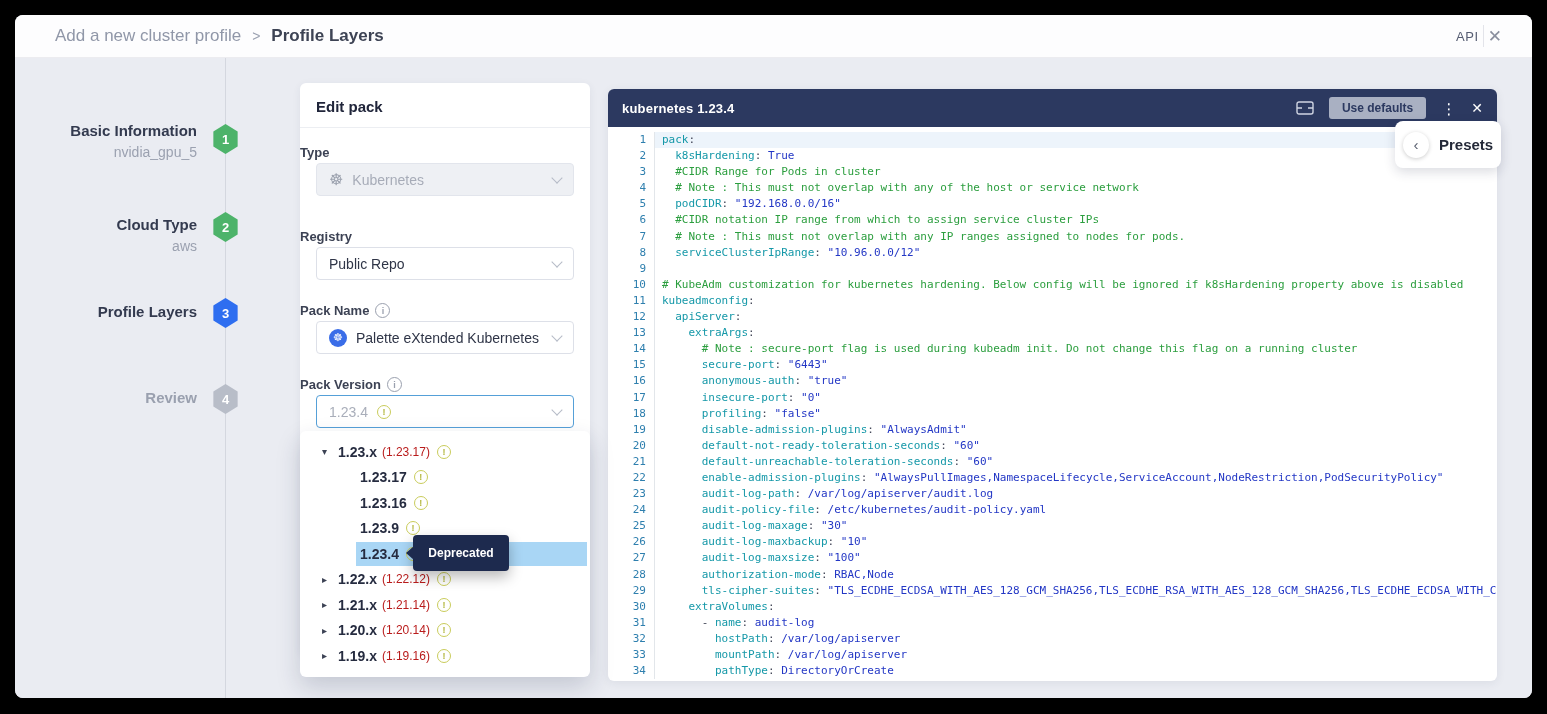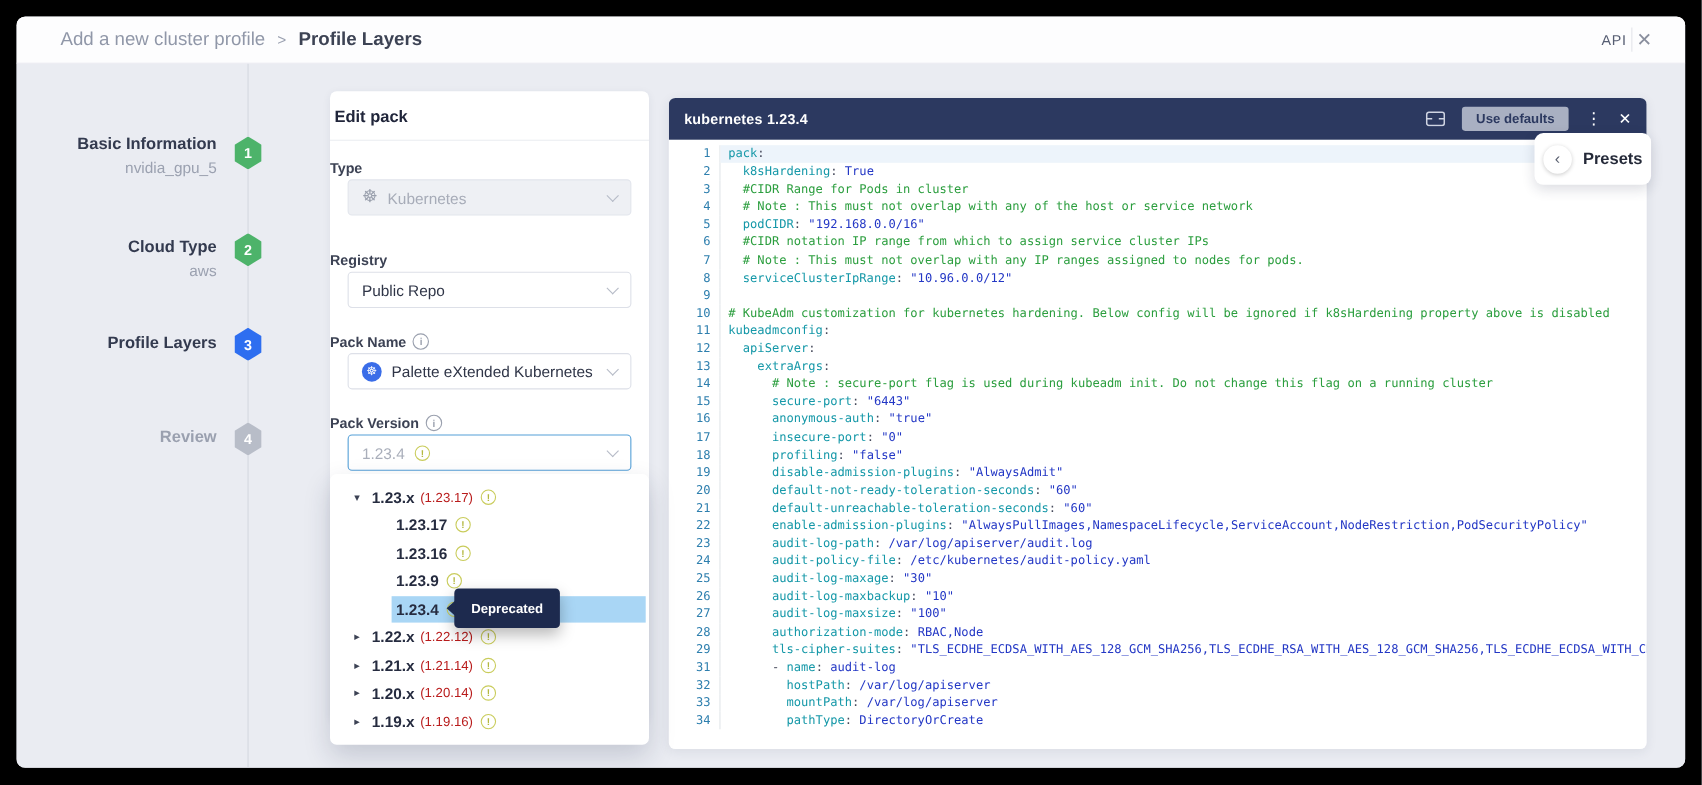--- a/index.html
+++ b/index.html
@@ -31,21 +31,21 @@
   .hex{position:absolute;left:197px;width:27px;height:30px;color:#fff;font-size:13px;font-weight:bold;
        display:flex;align-items:center;justify-content:center;
        clip-path:polygon(50% 0,95% 25%,95% 75%,50% 100%,5% 75%,5% 25%);}
   .hex.done{background:#4db36a;}
   .hex.active{background:#2e6ef0;}
   .hex.pending{background:#b8bdc8;}
 
   
   .pack-card{position:absolute;left:285px;top:25px;width:290px;height:570px;background:#fff;
              border-radius:6px;box-shadow:0 2px 8px rgba(40,50,80,.07);}
-  .pack-title{padding:15px 4px 12px;font-size:15px;font-weight:600;color:#20253a;
+  .pack-title{padding:15px 16px 12px;font-size:15px;font-weight:600;color:#20253a;
               border-bottom:1px solid #eceef2;}
   .f-label{position:absolute;left:0;font-size:13px;font-weight:600;color:#3c4254;
            display:flex;align-items:center;gap:6px;}
   .select{position:absolute;left:16px;width:258px;height:33px;background:#fff;
           border:1px solid #dde0e8;border-radius:4px;display:flex;align-items:center;
           padding:0 12px;gap:9px;font-size:14px;color:#2f3547;box-sizing:border-box;}
   .select.disabled{background:#eef0f4;border-color:#e2e5ec;color:#a7acb8;}
   .select.focused{border:1.5px solid #55a0d8;color:#a9aeba;}
   .chev{width:7px;height:7px;border-right:1.5px solid #b6bbc7;border-bottom:1.5px solid #b6bbc7;
         transform:rotate(45deg);margin-left:auto;margin-top:-4px;flex:none;}
@@ -262,20 +262,21 @@
           <div class="code-line"><span class="ln">20</span><span class="lt"><span class="s-t">      </span><span class="s-k">default-not-ready-toleration-seconds</span><span class="s-p">: </span><span class="s-v">"60"</span></span></div>
           <div class="code-line"><span class="ln">21</span><span class="lt"><span class="s-t">      </span><span class="s-k">default-unreachable-toleration-seconds</span><span class="s-p">: </span><span class="s-v">"60"</span></span></div>
           <div class="code-line"><span class="ln">22</span><span class="lt"><span class="s-t">      </span><span class="s-k">enable-admission-plugins</span><span class="s-p">: </span><span class="s-v">"AlwaysPullImages,NamespaceLifecycle,ServiceAccount,NodeRestriction,PodSecurityPolicy"</span></span></div>
           <div class="code-line"><span class="ln">23</span><span class="lt"><span class="s-t">      </span><span class="s-k">audit-log-path</span><span class="s-p">: </span><span class="s-v">/var/log/apiserver/audit.log</span></span></div>
           <div class="code-line"><span class="ln">24</span><span class="lt"><span class="s-t">      </span><span class="s-k">audit-policy-file</span><span class="s-p">: </span><span class="s-v">/etc/kubernetes/audit-policy.yaml</span></span></div>
           <div class="code-line"><span class="ln">25</span><span class="lt"><span class="s-t">      </span><span class="s-k">audit-log-maxage</span><span class="s-p">: </span><span class="s-v">"30"</span></span></div>
           <div class="code-line"><span class="ln">26</span><span class="lt"><span class="s-t">      </span><span class="s-k">audit-log-maxbackup</span><span class="s-p">: </span><span class="s-v">"10"</span></span></div>
           <div class="code-line"><span class="ln">27</span><span class="lt"><span class="s-t">      </span><span class="s-k">audit-log-maxsize</span><span class="s-p">: </span><span class="s-v">"100"</span></span></div>
           <div class="code-line"><span class="ln">28</span><span class="lt"><span class="s-t">      </span><span class="s-k">authorization-mode</span><span class="s-p">: </span><span class="s-v">RBAC,Node</span></span></div>
           <div class="code-line"><span class="ln">29</span><span class="lt"><span class="s-t">      </span><span class="s-k">tls-cipher-suites</span><span class="s-p">: </span><span class="s-v">"TLS_ECDHE_ECDSA_WITH_AES_128_GCM_SHA256,TLS_ECDHE_RSA_WITH_AES_128_GCM_SHA256,TLS_ECDHE_ECDSA_WITH_CHACHA</span></span></div>
+          <div class="code-line"><span class="ln">30</span><span class="lt"><span class="s-t">    </span><span class="s-k">extraVolumes</span><span class="s-p">:</span></span></div>
           <div class="code-line"><span class="ln">31</span><span class="lt"><span class="s-t">      </span><span class="s-p">- </span><span class="s-k">name</span><span class="s-p">: </span><span class="s-v">audit-log</span></span></div>
           <div class="code-line"><span class="ln">32</span><span class="lt"><span class="s-t">        </span><span class="s-k">hostPath</span><span class="s-p">: </span><span class="s-v">/var/log/apiserver</span></span></div>
           <div class="code-line"><span class="ln">33</span><span class="lt"><span class="s-t">        </span><span class="s-k">mountPath</span><span class="s-p">: </span><span class="s-v">/var/log/apiserver</span></span></div>
           <div class="code-line"><span class="ln">34</span><span class="lt"><span class="s-t">        </span><span class="s-k">pathType</span><span class="s-p">: </span><span class="s-v">DirectoryOrCreate</span></span></div>
         </div>
     </div>
 
     <div class="presets">
       <span class="preset-btn">‹</span>
       <span class="presets-label">Presets</span>

